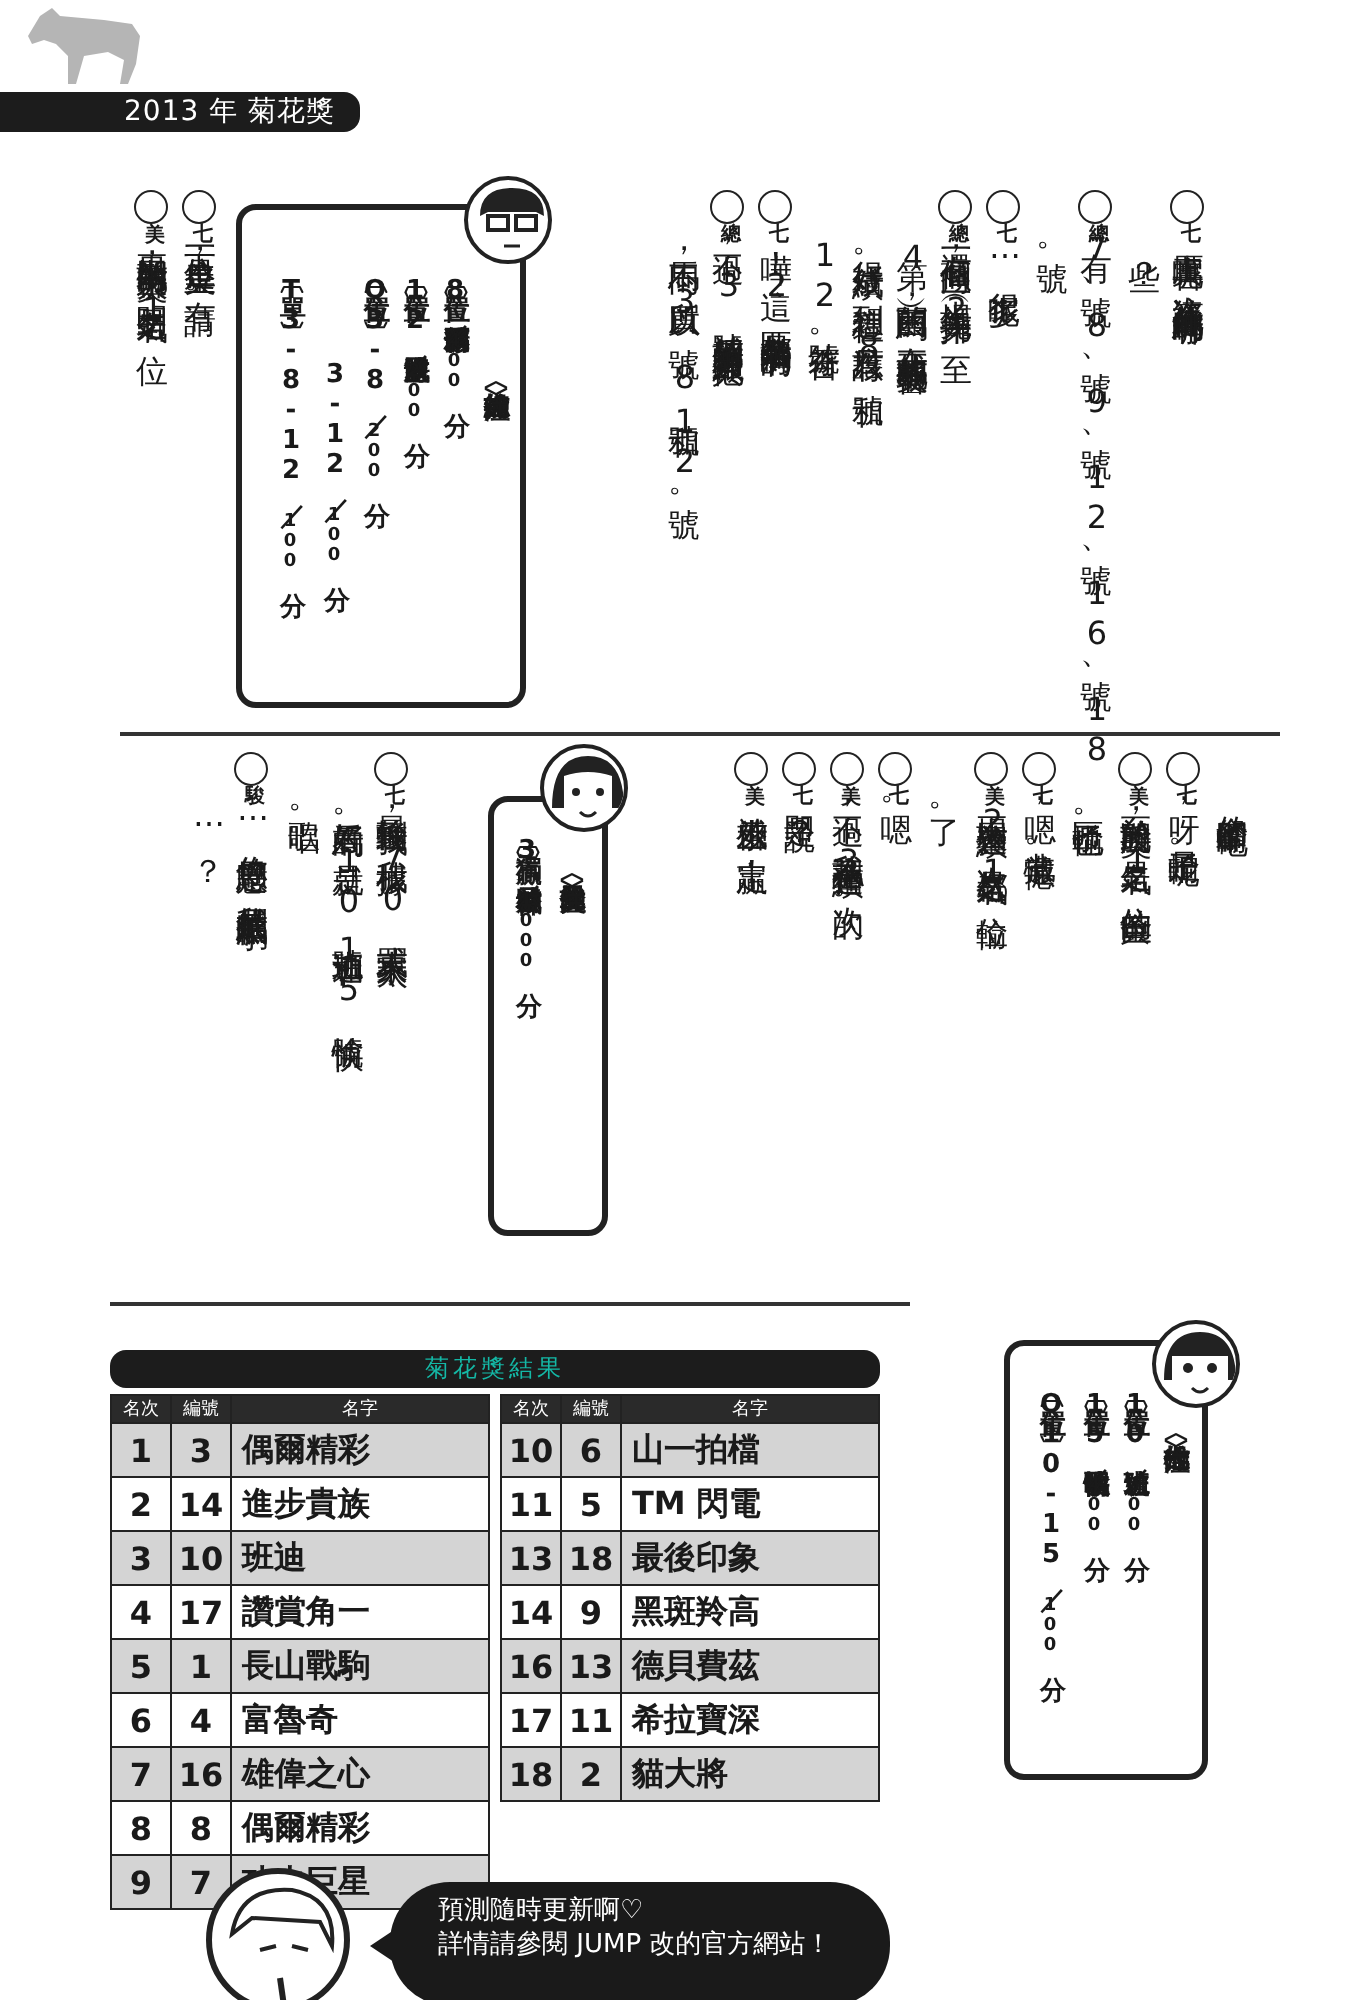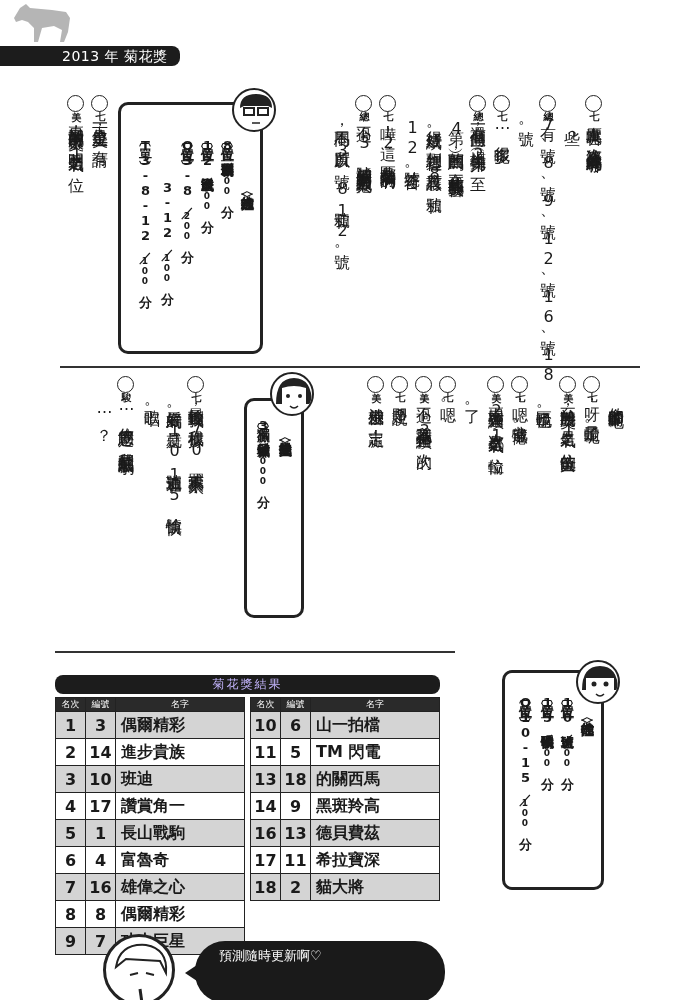--- a/index.html
+++ b/index.html
@@ -21,21 +21,21 @@
   .divider { position: absolute; height: 2px; background: #333; }
 
   
   .betbox { position: absolute; border: 3px solid #222; border-radius: 10px; }
   .avatar { position: absolute; width: 44px; height: 44px; border-radius: 50%; border: 2px solid #222; background: #fff; overflow: hidden; }
   .btxt { position: absolute; writing-mode: vertical-rl; text-orientation: upright; font-weight: bold; font-size: 13px; line-height: 18px; white-space: nowrap; }
   .small { font-size: 9px; }
 
   
   .res-bar { position: absolute; left: 55px; top: 675px; width: 385px; height: 19px; background: #1c1c1c; border-radius: 8px;
-    color: #c4b5fd; font-size: 12px; line-height: 19px; text-align: center; letter-spacing: 2px; }
+    color: #14b8a6; font-size: 12px; line-height: 19px; text-align: center; letter-spacing: 2px; }
   table.res { position: absolute; border-collapse: collapse; font-family: "DejaVu Sans", sans-serif; }
   table.res th { background: #2a2a2a; color: #fff; font-size: 9px; font-weight: normal; height: 14px; border: 1px solid #222; }
   table.res td { height: 27px; border: 1.5px solid #222; font-weight: bold; font-size: 16px; padding-left: 5px; }
   table.res tr:nth-child(odd) td { background: #d4d4d4; }
   table.res tr:nth-child(even) td { background: #ffffff; }
   table.res td.c { text-align: center; padding: 0; }
 
   
   .foot-avatar { position: absolute; left: 103px; top: 934px; width: 72px; height: 72px; border-radius: 50%; border: 3px solid #222; background: #fff; overflow: hidden; }
   .bubble { position: absolute; left: 195px; top: 941px; width: 250px; height: 62px; background: #1a1a1a; border-radius: 30px; color: #fff;
@@ -194,21 +194,21 @@
         <td>山一拍檔</td>
       </tr>
       <tr>
         <td class="c">11</td>
         <td class="c">5</td>
         <td>TM 閃電</td>
       </tr>
       <tr>
         <td class="c">13</td>
         <td class="c">18</td>
-        <td>的關西馬</td>
+        <td>最後印象</td>
       </tr>
       <tr>
         <td class="c">14</td>
         <td class="c">9</td>
         <td>黑斑羚高</td>
       </tr>
       <tr>
         <td class="c">16</td>
         <td class="c">13</td>
         <td>德貝費茲</td>
@@ -243,13 +243,14 @@
 <div class="foot-avatar">
   <svg viewBox="0 0 72 72" width="72" height="72">
       <path d="M10 30 Q14 6 40 8 Q62 12 60 36 L54 24 L20 22 Z" fill="none" stroke="#222" stroke-width="2"></path>
       <path d="M24 38 L32 36 M40 36 L48 38" stroke="#222" stroke-width="2"></path>
       <path d="M34 52 L36 66" stroke="#222" stroke-width="3"></path>
     </svg>
 </div>
 <div class="bubble">
   <div class="tail"></div>
   <div>預測隨時更新啊♡</div>
+  <div>詳情請參閱 JUMP 改的官方網站！</div>
 </div>
 
 </body></html>

